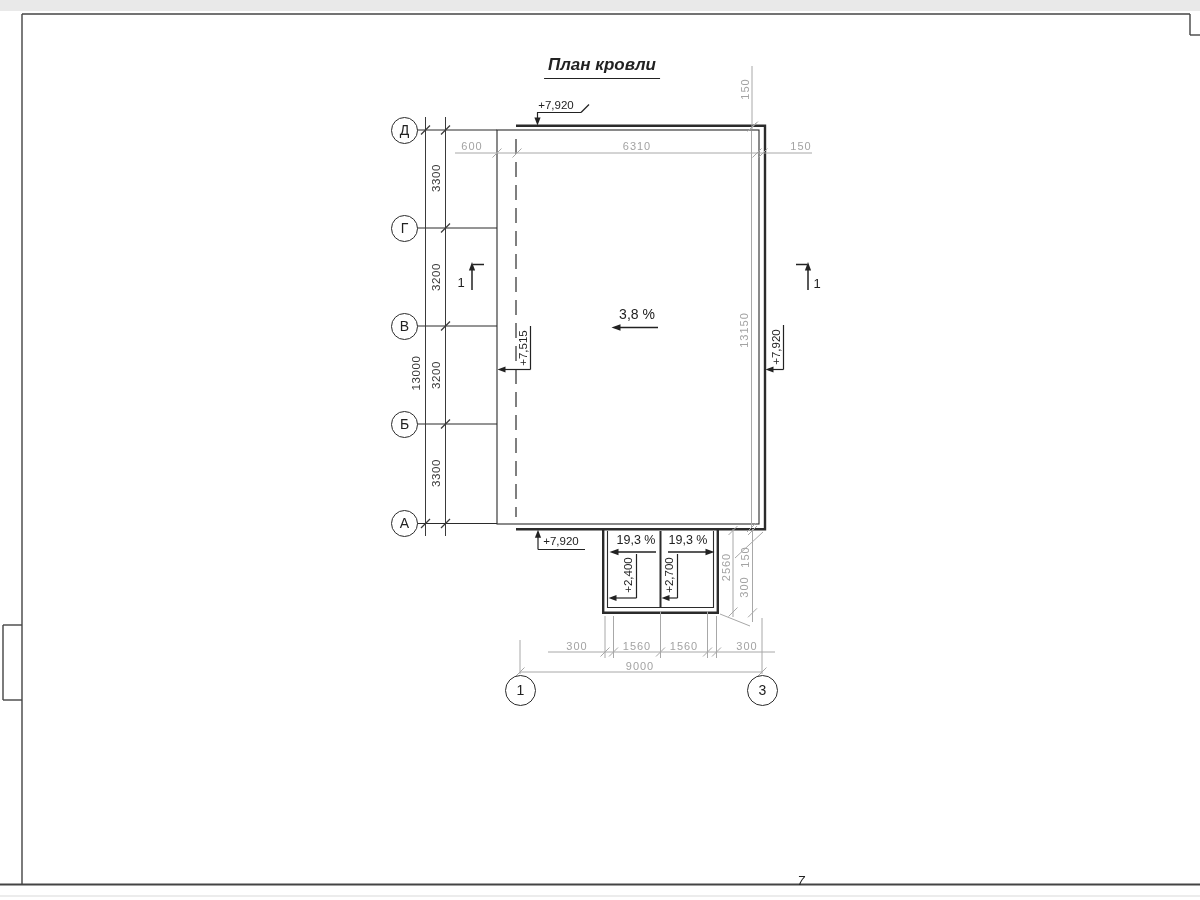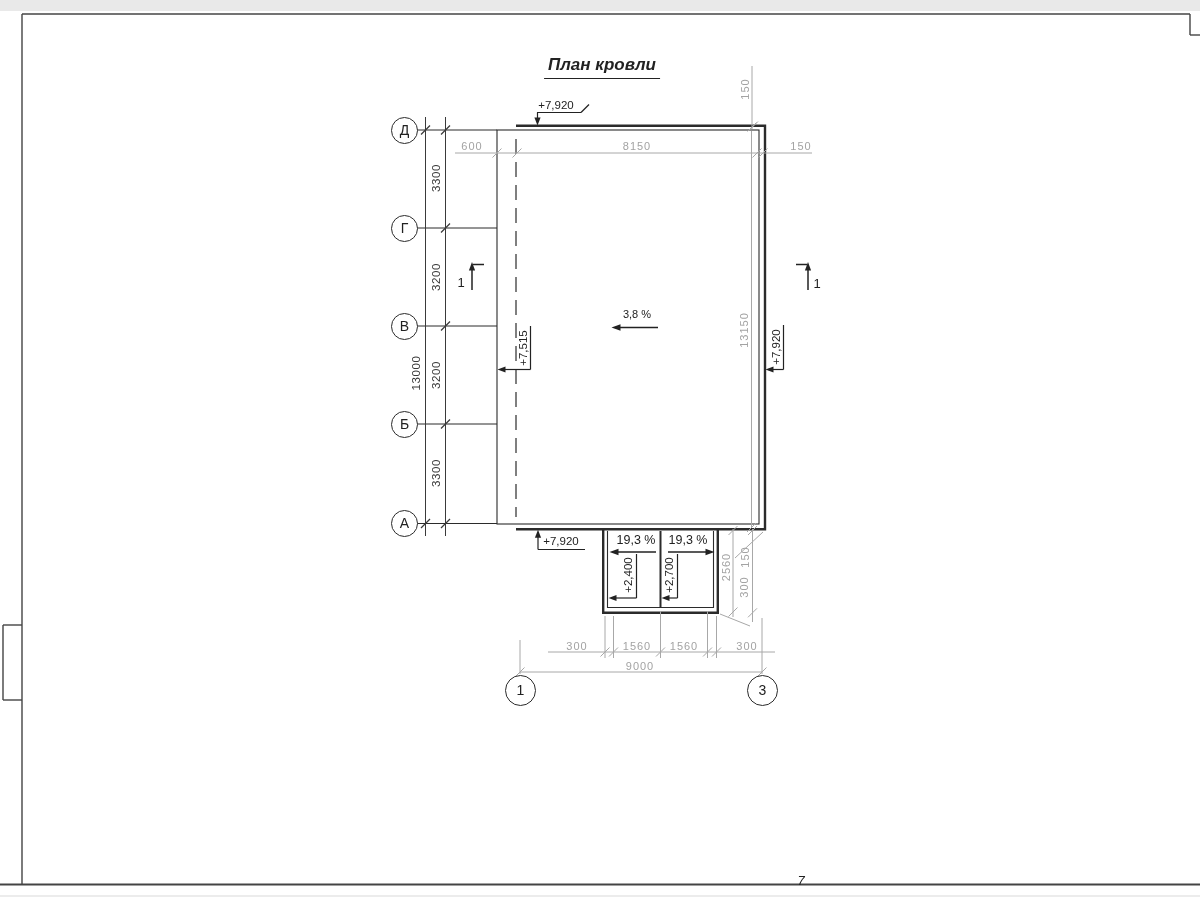--- a/index.html
+++ b/index.html
@@ -5,21 +5,21 @@
   html,body{margin:0;padding:0;background:#ffffff;}
   #sheet{position:relative;width:1200px;height:900px;background:#ffffff;overflow:hidden;
          font-family:"Liberation Sans", sans-serif;}
   #lines{position:absolute;left:0;top:0;}
   .lbl{position:absolute;transform:translate(-50%,-50%);white-space:nowrap;
        font-family:"Liberation Sans", sans-serif;color:#3a3a3a;}
   .rot{transform:translate(-50%,-50%) rotate(-90deg);}
   .dimg{font-size:11px;letter-spacing:1px;color:#a3a3a3;}
   .dimd{font-size:11.5px;letter-spacing:.6px;color:#3a3a3a;}
   .elev{font-size:11.5px;color:#222;}
-  .slope{font-size:11px;color:#222;}
+  .slope{font-size:14px;color:#222;}
   .sec{font-size:13px;color:#222;}
   .title{font-size:17px;font-style:italic;font-weight:bold;color:#222;
          border-bottom:1.4px solid #222;padding:0 4px 3px 4px;}
   .axis-circle{position:absolute;border:1.4px solid #2b2b2b;border-radius:50%;
        background:#fff;text-align:center;color:#222;box-sizing:border-box;}
   .axis-circle.small{width:27px;height:27px;line-height:24px;font-size:14px;}
   .axis-circle.big{width:31px;height:31px;line-height:28px;font-size:14px;}
   .pageno{font-size:13px;font-style:italic;color:#222;}
   .band{position:absolute;left:0;top:0;width:1200px;height:11px;background:#e9e9e9;}
 </style>
@@ -183,21 +183,21 @@
   <div class="axis-circle big" style="left:505px;top:675px;"><span>1</span></div>
   <div class="axis-circle big" style="left:747px;top:675px;"><span>3</span></div>
 
   <div class="lbl rot dimd" style="left:436px;top:178px;">3300</div>
   <div class="lbl rot dimd" style="left:436px;top:277px;">3200</div>
   <div class="lbl rot dimd" style="left:436px;top:375px;">3200</div>
   <div class="lbl rot dimd" style="left:436px;top:473px;">3300</div>
   <div class="lbl rot dimd" style="left:416px;top:373px;">13000</div>
 
   <div class="lbl dimg" style="left:472px;top:146px;">600</div>
-  <div class="lbl dimg" style="left:637px;top:146px;">8150</div>
+  <div class="lbl dimg" style="left:637px;top:146px;">6310</div>
   <div class="lbl dimg" style="left:801px;top:146px;">150</div>
   <div class="lbl rot dimg" style="left:745px;top:89px;">150</div>
 
   <div class="lbl rot dimg" style="left:744px;top:330px;">13150</div>
 
   <div class="lbl rot dimg" style="left:726px;top:567px;">2560</div>
   <div class="lbl rot dimg" style="left:745px;top:557px;">150</div>
   <div class="lbl rot dimg" style="left:744px;top:587px;">300</div>
 
   <div class="lbl dimg" style="left:577px;top:646px;">300</div>

